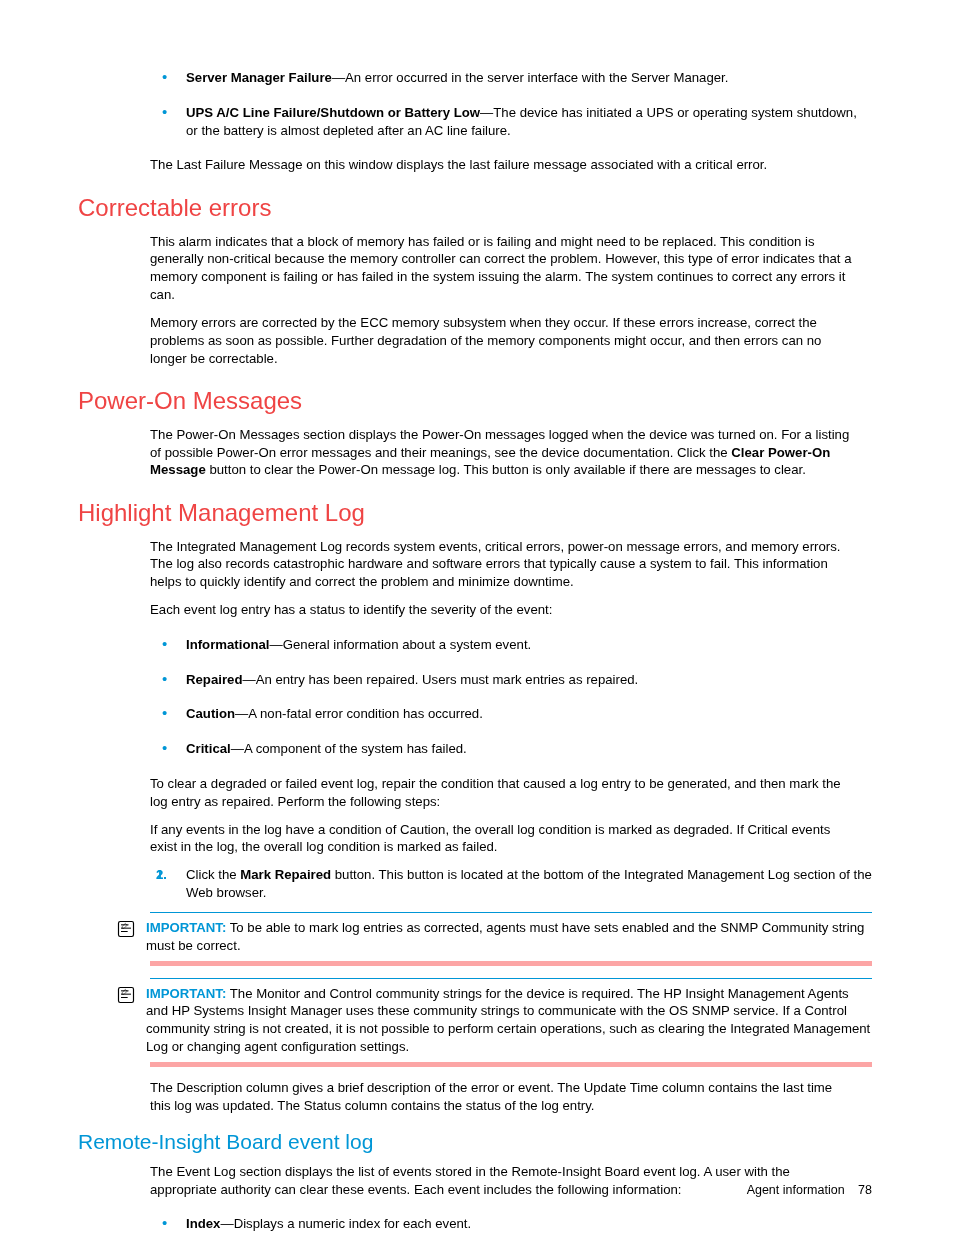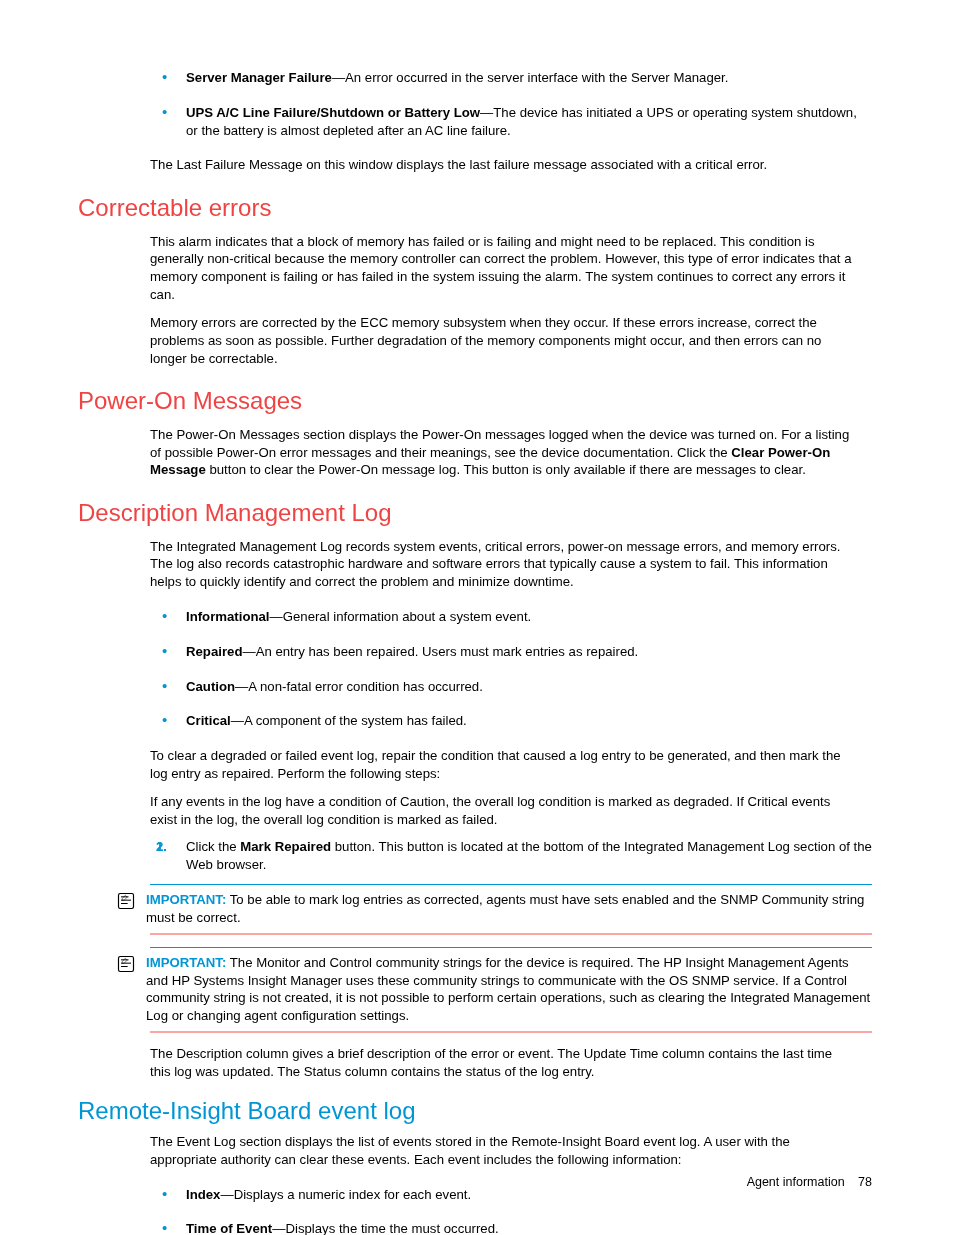--- a/index.html
+++ b/index.html
@@ -23,21 +23,21 @@
   }
   h1 {
     font-family: Arial, Helvetica, sans-serif;
     font-size: 24px;
     font-weight: normal;
     color: #ef4444;
     margin: 18px 0 8px 0;
   }
   h2.sub {
     font-family: Arial, Helvetica, sans-serif;
-    font-size: 24px;
+    font-size: 21px;
     font-weight: normal;
     color: #0096d6;
     margin: 14px 0 6px 0;
   }
   p { margin: 6px 0 10px 0; }
   .indent p { margin: 6px 17px 10px 0; }
   ul.bullets {
     list-style: none;
     padding: 0;
     margin: 4px 0 6px 0;
@@ -77,36 +77,36 @@
     margin: 8px 0 12px 0;
   }
   .callout-rule {
     border-top: 1px solid #0096d6;
   }
   .callout-body {
     display: flex;
     align-items: flex-start;
     gap: 10px;
     padding: 6px 0 6px 0;
-    border-bottom: 2px solid #fca5a5;
+    border-bottom: 5px solid #fca5a5;
   }
   .callout-icon {
     width: 20px;
     height: 20px;
     flex: 0 0 20px;
     margin-left: -34px;
     margin-top: 0;
   }
   .callout-text {
     flex: 1;
   }
   .b { font-weight: bold; }
   .footer {
     position: absolute;
-    bottom: 44px;
+    bottom: 36px;
     right: 82px;
     font-size: 12.5px;
   }
   .footer .pg { margin-left: 10px; }
 </style>
 </head>
 <body>
 
 <div class="page">
 
@@ -122,23 +122,24 @@
   <div class="indent">
     <p>This alarm indicates that a block of memory has failed or is failing and might need to be replaced. This condition is generally non-critical because the memory controller can correct the problem. However, this type of error indicates that a memory component is failing or has failed in the system issuing the alarm. The system continues to correct any errors it can.</p>
     <p>Memory errors are corrected by the ECC memory subsystem when they occur. If these errors increase, correct the problems as soon as possible. Further degradation of the memory components might occur, and then errors can no longer be correctable.</p>
   </div>
 
   <h1>Power-On Messages</h1>
   <div class="indent">
     <p><span>The Power-On Messages section displays the Power-On messages logged when the device was turned on. For a listing of possible Power-On error messages and their meanings, see the device documentation. Click the </span><span class="b">Clear Power-On Message</span><span> button to clear the Power-On message log. This button is only available if there are messages to clear.</span></p>
   </div>
 
-  <h1>Description Management Log</h1>
+  <h1>Highlight Management Log</h1>
   <div class="indent">
     <p>The Integrated Management Log records system events, critical errors, power-on message errors, and memory errors. The log also records catastrophic hardware and software errors that typically cause a system to fail. This information helps to quickly identify and correct the problem and minimize downtime.</p>
+    <p>Each event log entry has a status to identify the severity of the event:</p>
     <ul class="bullets">
       <li><span class="b">Informational</span><span>—General information about a system event.</span></li>
       <li><span class="b">Repaired</span><span>—An entry has been repaired. Users must mark entries as repaired.</span></li>
       <li><span class="b">Caution</span><span>—A non-fatal error condition has occurred.</span></li>
       <li><span class="b">Critical</span><span>—A component of the system has failed.</span></li>
     </ul>
     <p>To clear a degraded or failed event log, repair the condition that caused a log entry to be generated, and then mark the log entry as repaired. Perform the following steps:</p>
     <p>If any events in the log have a condition of Caution, the overall log condition is marked as degraded. If Critical events exist in the log, the overall log condition is marked as failed.</p>
     <ol class="numlist">
       <li><span class="num">1.</span></li>

